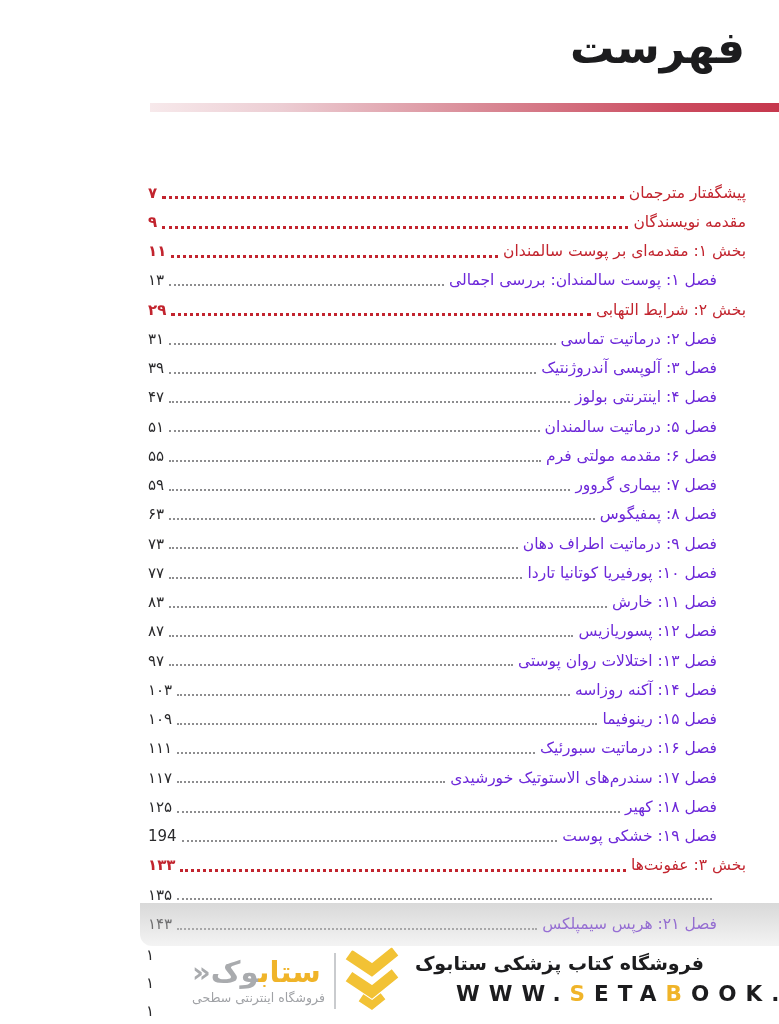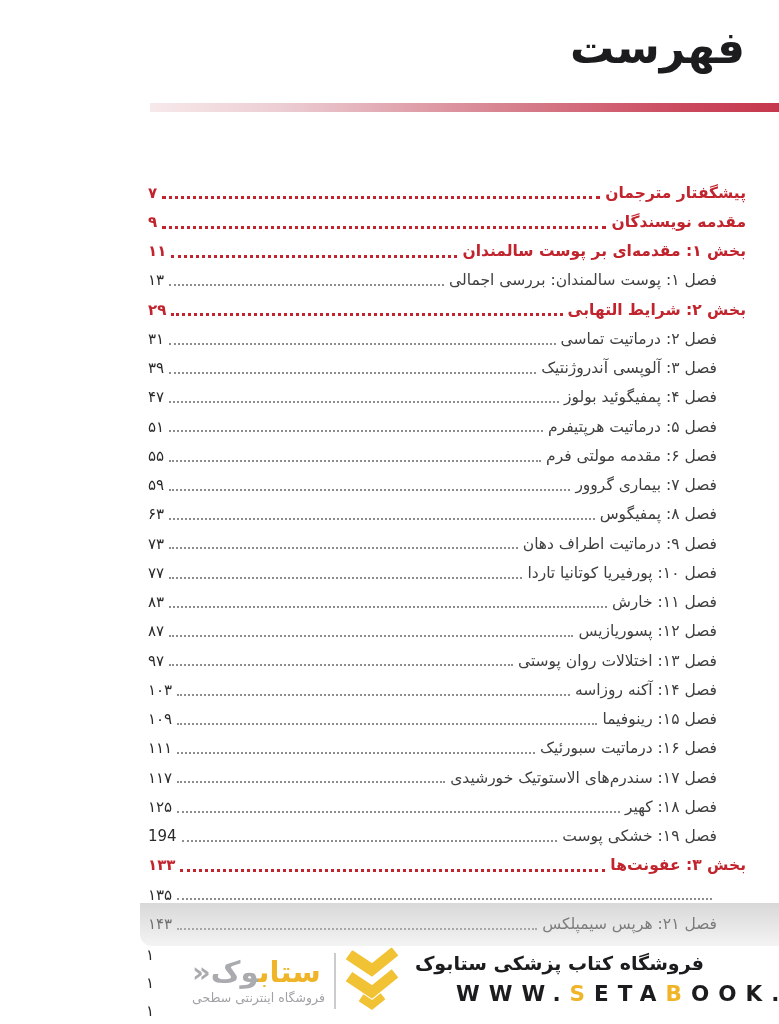--- a/index.html
+++ b/index.html
@@ -21,31 +21,31 @@
   }
 
   
   .toc{
     position:absolute;top:178px;right:33px;left:8px;z-index:2;
   }
   .toc-row{
     display:flex;align-items:center;height:29.25px;direction:rtl;cursor:pointer;
   }
   .toc-row .label{
-    white-space:nowrap;font-size:15.5px;color:#404040;flex:0 0 auto;
+    white-space:nowrap;font-size:15.5px;color:#6d28d9;flex:0 0 auto;
   }
   .toc-row .dots{
     flex:1 1 auto;height:0;border-bottom:2.3px dotted #8d8d8f;
     align-self:flex-end;margin:0 5px 9px 5px;
   }
   .toc-row .pg{
     white-space:nowrap;font-size:15px;color:#2a2a2c;flex:0 0 auto;direction:ltr;
   }
   .toc-row.chapter{padding-right:29px;}
-  .toc-row.section .label{color:var(--red,#c2242e);font-weight:bold;}
+  .toc-row.section .label{color:var(--red,#c2242e);font-weight:normal;}
   .toc-row.section .pg{color:var(--red,#c2242e);font-weight:bold;}
   .toc-row.section .dots{border-bottom:3.6px dotted var(--red,#c2242e);margin-bottom:8px;}
 
   
   .fade-band{
     position:absolute;top:903px;left:0;width:764px;height:43px;z-index:3;
     background:linear-gradient(to bottom,rgba(178,178,178,0.50),rgba(225,225,225,0.38));
     border-radius:0 0 12px 12px;pointer-events:none;
   }
 
@@ -120,26 +120,26 @@
         <span class="label">فصل ۲: درماتیت تماسی</span>
         <span class="dots"></span>
         <span class="pg">۳۱</span>
       </div>
       <div class="toc-row chapter">
         <span class="label">فصل ۳: آلوپسی آندروژنتیک</span>
         <span class="dots"></span>
         <span class="pg">۳۹</span>
       </div>
       <div class="toc-row chapter">
-        <span class="label">فصل ۴: پمفیگوئید بولوز</span>
+        <span class="label">فصل ۴: اینترنتی بولوز</span>
         <span class="dots"></span>
         <span class="pg">۴۷</span>
       </div>
       <div class="toc-row chapter">
-        <span class="label">فصل ۵: درماتیت هرپتیفرم</span>
+        <span class="label">فصل ۵: درماتیت سالمندان</span>
         <span class="dots"></span>
         <span class="pg">۵۱</span>
       </div>
       <div class="toc-row chapter">
         <span class="label">فصل ۶: مقدمه مولتی فرم</span>
         <span class="dots"></span>
         <span class="pg">۵۵</span>
       </div>
       <div class="toc-row chapter">
         <span class="label">فصل ۷: بیماری گروور</span>

